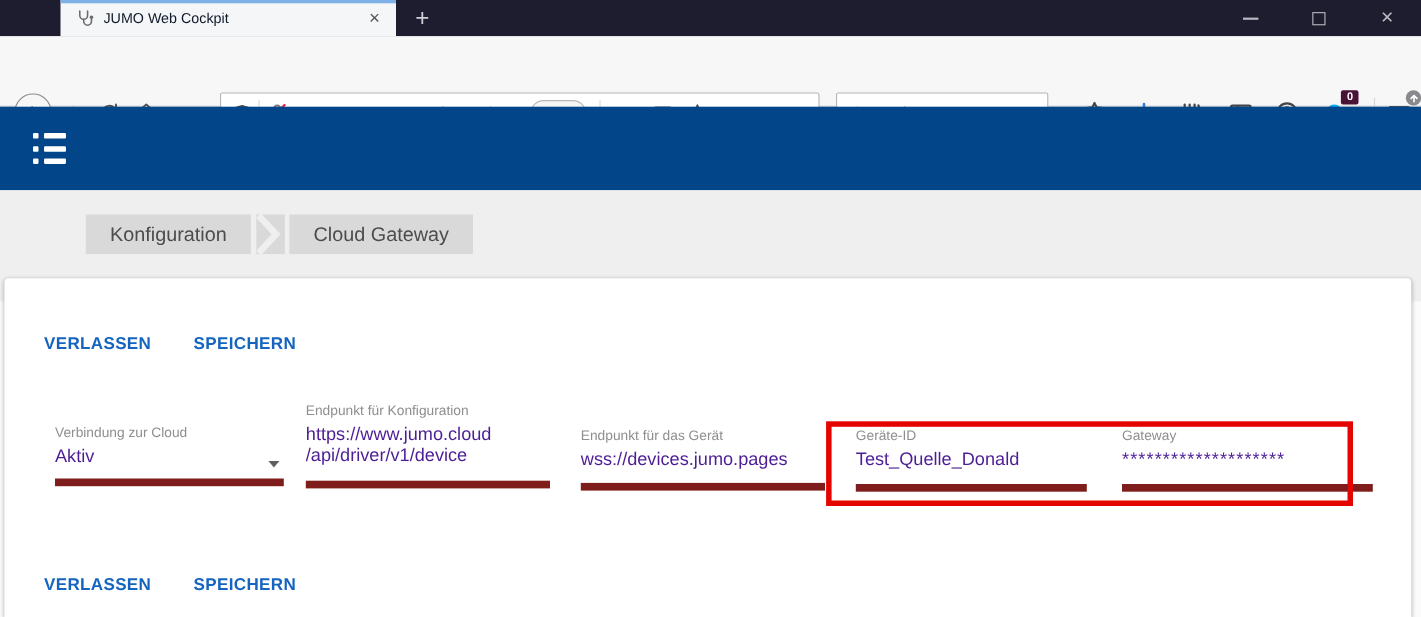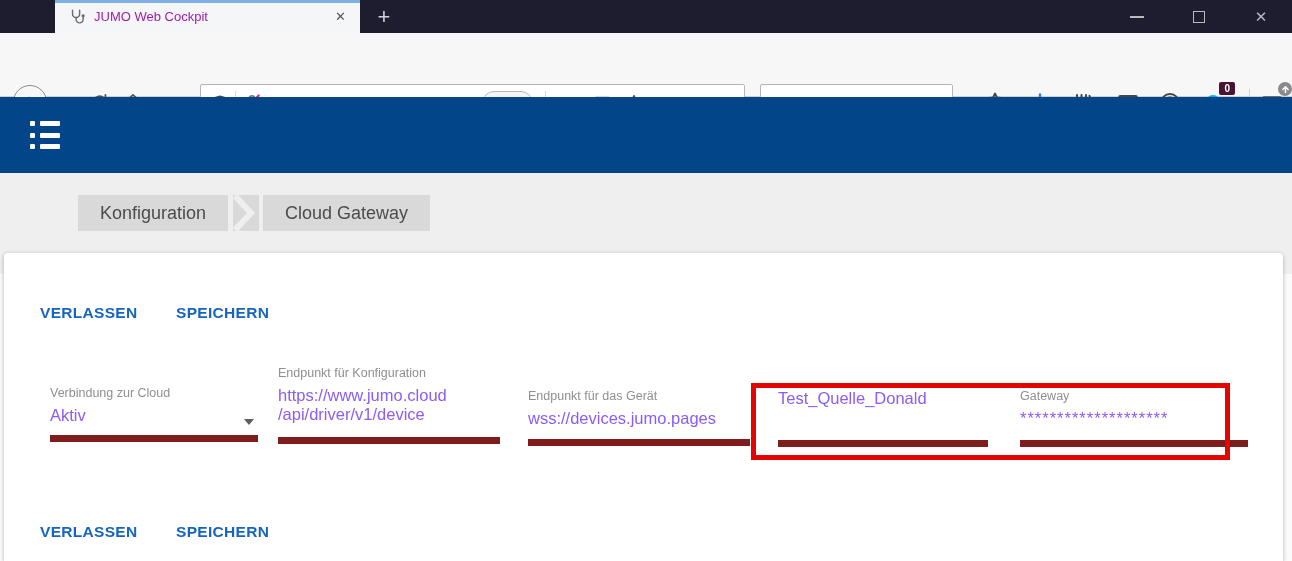--- a/index.html
+++ b/index.html
@@ -5,21 +5,21 @@
   * { margin:0; padding:0; box-sizing:border-box; }
   html,body { width:1292px; height:561px; }
   body { font-family:"Liberation Sans", sans-serif; background:#fff; }
   .screen { position:relative; width:1292px; height:561px; overflow:hidden; background:#fbfbfc; }
 
   
   .titlebar { position:absolute; left:0; top:0; width:1292px; height:33px; background:#1e1d30; }
   .tab { position:absolute; left:55px; top:0; width:305px; height:33px; background:#f5f6f7; display:flex; align-items:center; }
   .tab-stripe { position:absolute; left:0; top:0; width:100%; height:3px; background:#7fb1e6; }
   .favicon { margin-left:14px; width:17px; height:17px; flex:none; }
-  .tab-title { margin-left:8px; font-size:13px; color:#a21caf; white-space:nowrap; overflow:hidden; flex:1; }
+  .tab-title { margin-left:8px; font-size:13px; color:#0f172a; white-space:nowrap; overflow:hidden; flex:1; }
   .tab-close { margin-right:10px; font-size:13px; color:#55555c; cursor:default; padding:2px 4px; }
   .newtab { position:absolute; left:366px; top:0; width:36px; height:33px; color:#cfcfd8; font-size:22px; font-weight:300; display:flex; align-items:center; justify-content:center; }
   .win-controls { position:absolute; right:0; top:0; height:33px; display:flex; align-items:center; }
   .wc { width:62px; height:33px; display:flex; align-items:center; justify-content:center; }
   .wc-min { width:14px; height:2px; background:#b9b9c2; }
   .wc-max { width:12px; height:12px; border:1.5px solid #b9b9c2; }
   .wc-close { color:#b9b9c2; font-size:15px; line-height:1; }
 
   
   .toolbar { position:absolute; left:0; top:33px; width:1292px; height:64px; background:#f7f7f8; border-bottom:1px solid #d0d0d2; }
@@ -56,21 +56,21 @@
   .breadband { position:absolute; left:0; top:173px; width:1292px; height:101px; background:#efefef; }
   .crumb { position:absolute; top:22px; height:36px; background:#d9d9d9; display:flex; align-items:center; padding:0 22px; font-size:18px; color:#4c4c4c; }
   .crumb-sep { position:absolute; top:22px; left:233px; width:26px; height:36px; background:#d9d9d9; }
   .crumb-sep svg { position:absolute; left:0; top:0; }
 
   
   .card { position:absolute; left:4px; top:253px; width:1279px; height:308px; background:#fff; border-radius:4px 4px 0 0; box-shadow:0 1px 4px rgba(0,0,0,0.28); }
   .action-btn { position:absolute; color:#1565c0; font-size:15.5px; font-weight:600; letter-spacing:0.3px; cursor:default; }
   .field { position:absolute; }
   .field-label { font-size:12.5px; color:#8f8f8f; margin-bottom:6px; white-space:nowrap; }
-  .field-value { font-size:16.5px; color:#8b5cf6; font-weight:500; white-space:nowrap; }
+  .field-value { font-size:16.5px; color:#4c1d95; font-weight:500; white-space:nowrap; }
   .field-underline { border-bottom:7px solid #7f1d1d; }
   .select-arrow { position:absolute; right:4px; bottom:10px; width:0; height:0; border-left:5px solid transparent; border-right:5px solid transparent; border-top:6px solid #5f5f5f; }
   .password-value { letter-spacing:1px; }
 
   
   .annotation { position:absolute; left:751px; top:383px; width:479px; height:77px; border:5px solid #e50500; z-index:50; pointer-events:none; }
 
   svg { display:block; }
 </style>
 </head>
@@ -289,20 +289,21 @@
     <div class="field-value">https://www.jumo.cloud</div>
     <div class="field-value">/api/driver/v1/device</div>
   </div>
 
   <div class="field field-underline" style="left:528px; top:389px; width:222px; height:57px;">
     <div class="field-label">Endpunkt für das Gerät</div>
     <div class="field-value">wss://devices.jumo.pages</div>
   </div>
 
   <div class="field field-underline" style="left:778px; top:389px; width:210px; height:58px;">
+    <div class="field-label">Geräte-ID</div>
     <div class="field-value">Test_Quelle_Donald</div>
   </div>
 
   <div class="field field-underline" style="left:1020px; top:389px; width:228px; height:58px;">
     <div class="field-label">Gateway</div>
     <div class="field-value password-value">********************</div>
   </div>
 
   <div class="action-btn" style="left:40px; top:523px;">VERLASSEN</div>
   <div class="action-btn" style="left:176px; top:523px;">SPEICHERN</div>

